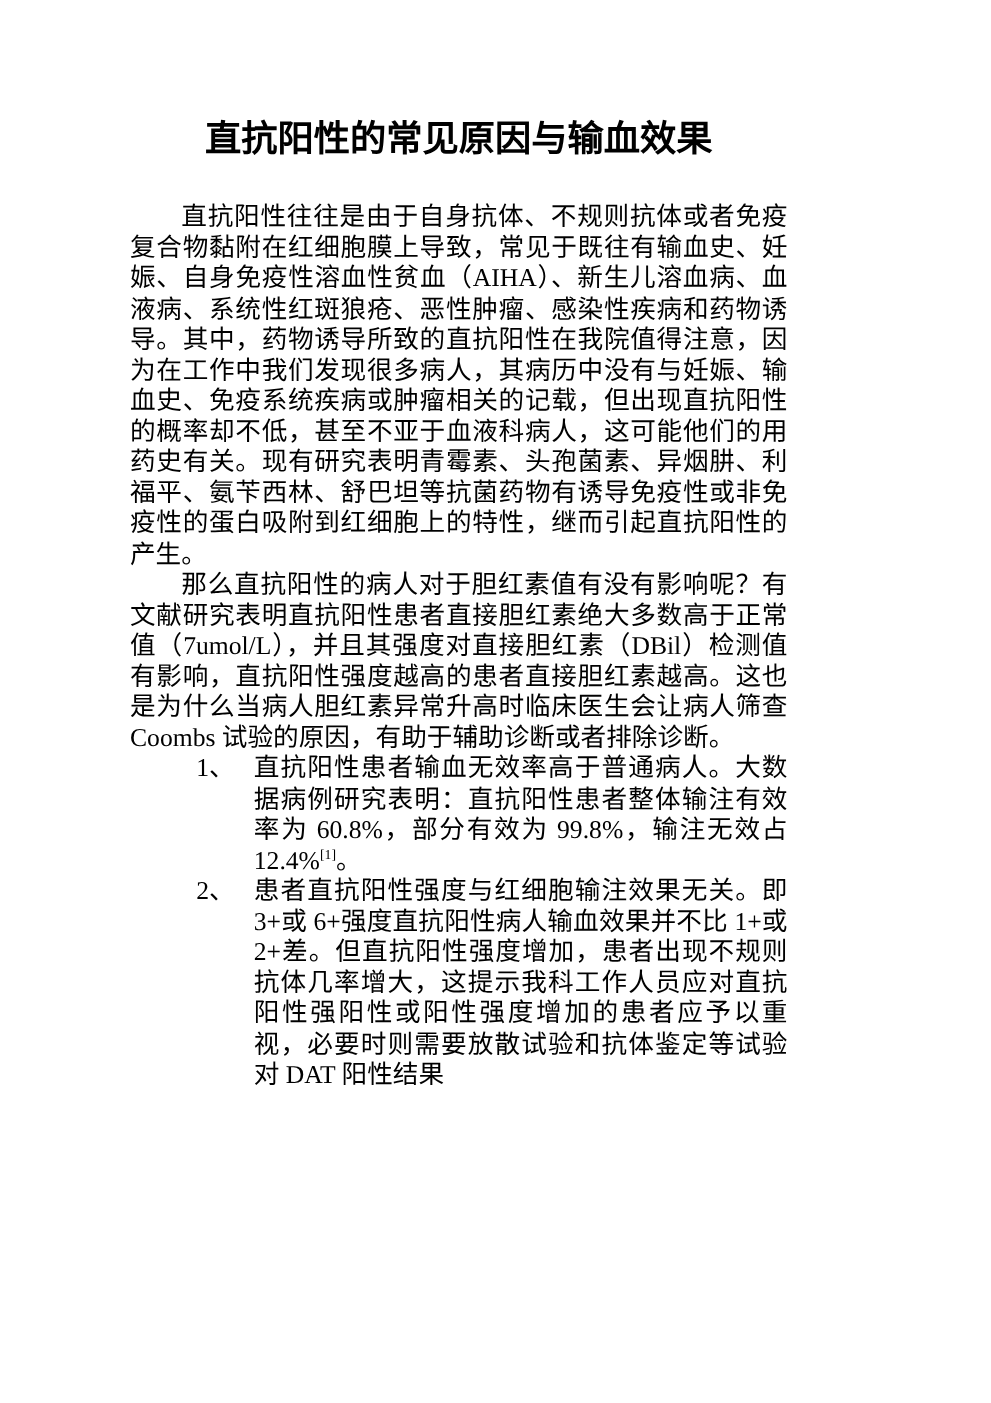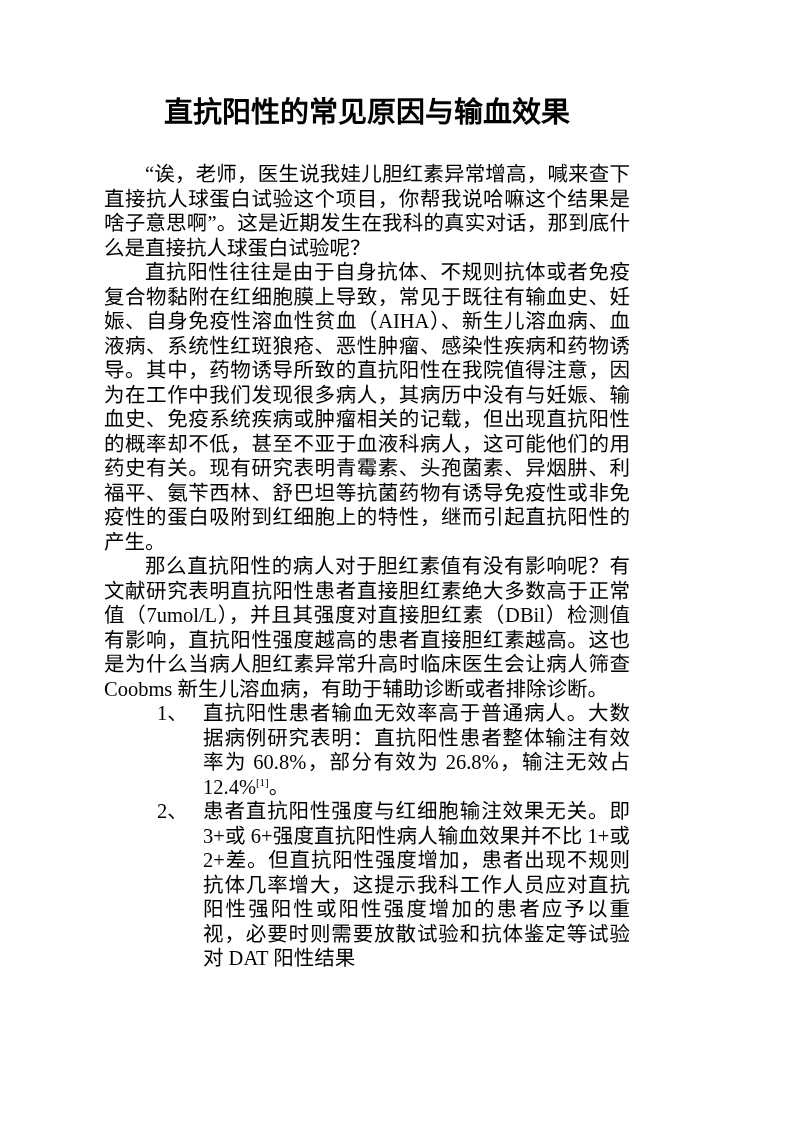--- a/index.html
+++ b/index.html
@@ -53,32 +53,31 @@
     vertical-align: super;
   }
 </style>
 </head>
 <body>
 
 <div class="page">
   <h1 class="doc-title">直抗阳性的常见原因与输血效果</h1>
 
   <div class="doc-body">
-    <p class="para">“诶，老师，医生说我娃儿胆红素异常增高，喊来查下直接抗人球蛋白试验这个项目，你帮我说哈嘛这个结果是啥子意思啊”。这是近期发生在我科的真实对话，那到底什么是直接抗人球蛋白试验呢？</p>
 
 
     <p class="para">直抗阳性往往是由于自身抗体、不规则抗体或者免疫复合物黏附在红细胞膜上导致，常见于既往有输血史、妊娠、自身免疫性溶血性贫血（AIHA）、新生儿溶血病、血液病、系统性红斑狼疮、恶性肿瘤、感染性疾病和药物诱导。其中，药物诱导所致的直抗阳性在我院值得注意，因为在工作中我们发现很多病人，其病历中没有与妊娠、输血史、免疫系统疾病或肿瘤相关的记载，但出现直抗阳性的概率却不低，甚至不亚于血液科病人，这可能他们的用药史有关。现有研究表明青霉素、头孢菌素、异烟肼、利福平、氨苄西林、舒巴坦等抗菌药物有诱导免疫性或非免疫性的蛋白吸附到红细胞上的特性，继而引起直抗阳性的产生。</p>
 
-    <p class="para">那么直抗阳性的病人对于胆红素值有没有影响呢？有文献研究表明直抗阳性患者直接胆红素绝大多数高于正常值（7umol/L），并且其强度对直接胆红素（DBil）检测值有影响，直抗阳性强度越高的患者直接胆红素越高。这也是为什么当病人胆红素异常升高时临床医生会让病人筛查 Coobms 新生儿溶血病，有助于辅助诊断或者排除诊断。</p>
+    <p class="para">那么直抗阳性的病人对于胆红素值有没有影响呢？有文献研究表明直抗阳性患者直接胆红素绝大多数高于正常值（7umol/L），并且其强度对直接胆红素（DBil）检测值有影响，直抗阳性强度越高的患者直接胆红素越高。这也是为什么当病人胆红素异常升高时临床医生会让病人筛查 Coombs 试验的原因，有助于辅助诊断或者排除诊断。</p>
 
 
     <div class="num-list">
       <div class="list-item">
         <span class="list-marker">1、</span>
-        <span>直抗阳性患者输血无效率高于普通病人。大数据病例研究表明：直抗阳性患者整体输注有效率为 60.8%，部分有效为 26.8%，输注无效占 12.4%</span><sup class="footnote-ref">[1]</sup><span>。</span>
+        <span>直抗阳性患者输血无效率高于普通病人。大数据病例研究表明：直抗阳性患者整体输注有效率为 60.8%，部分有效为 99.8%，输注无效占 12.4%</span><sup class="footnote-ref">[1]</sup><span>。</span>
       </div>
 
       <div class="list-item">
         <span class="list-marker">2、</span>
         <span>患者直抗阳性强度与红细胞输注效果无关。即 3+或 6+强度直抗阳性病人输血效果并不比 1+或 2+差。但直抗阳性强度增加，患者出现不规则抗体几率增大，这提示我科工作人员应对直抗阳性强阳性或阳性强度增加的患者应予以重视，必要时则需要放散试验和抗体鉴定等试验对 DAT 阳性结果</span>
       </div>
     </div>
   </div>
 </div>
 

